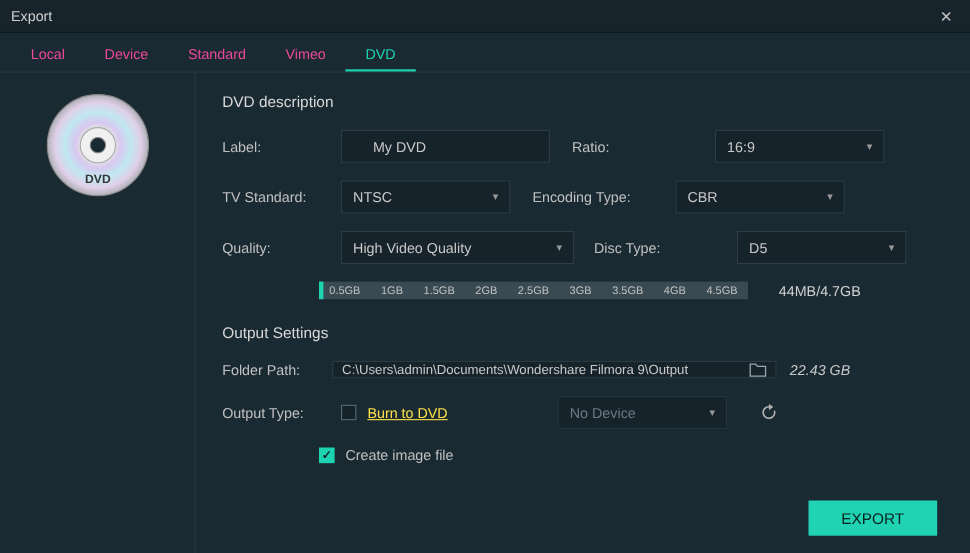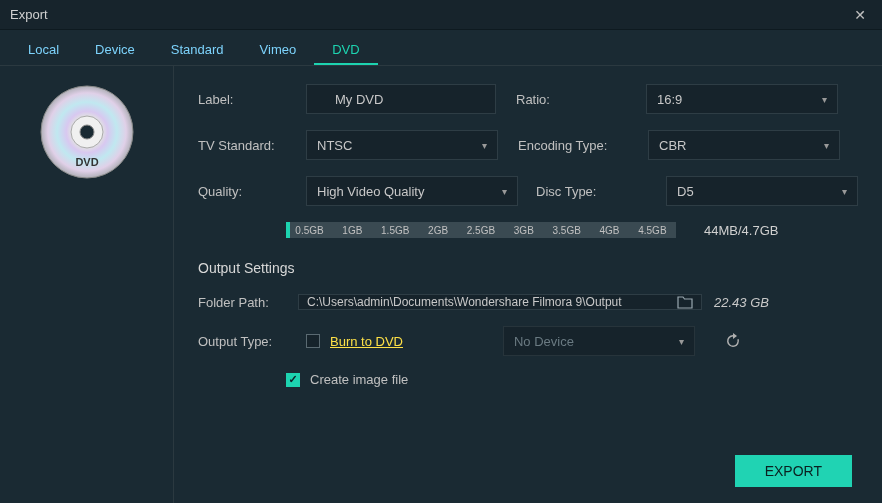--- a/index.html
+++ b/index.html
@@ -3,34 +3,34 @@
 <meta charset="utf-8">
 <style>
 * { margin: 0; padding: 0; box-sizing: border-box; font-family: "Segoe UI", Arial, sans-serif; }
 body { background: #1a2a33; color: #c8c8c8; width: 882px; height: 503px; overflow: hidden; position: relative; }
 
 .title-bar { height: 30px; background: #17242c; display: flex; align-items: center; padding: 0 10px; justify-content: space-between; border-bottom: 1px solid #0e1a20; }
 .title-bar .title { font-size: 13px; color: #d0d0d0; }
 .title-bar .close { font-size: 14px; color: #c0c0c0; cursor: pointer; padding: 2px 6px; }
 
 .tabs { display: flex; gap: 0; padding: 6px 10px 0 10px; background: #1a2a33; font-family: "Courier New", monospace; font-size: 13px; border-bottom: 1px solid #2b3940; }
-.tab { padding: 6px 18px; color: #7dd3fc; cursor: pointer; border-bottom: 2px solid transparent; }
+.tab { padding: 6px 18px; color: #ec4899; cursor: pointer; border-bottom: 2px solid transparent; }
 .tab.active { color: #1dd3b0; border-bottom: 2px solid #1dd3b0; }
 
 .body { display: flex; height: calc(503px - 30px - 34px); }
 .left { width: 178px; border-right: 1px solid #2b3940; display: flex; justify-content: center; padding-top: 18px; }
 .right { flex: 1; padding: 18px 24px 0 24px; position: relative; }
 
 .section-title { font-size: 14px; color: #d8d8d8; margin-bottom: 18px; }
 .row { display: flex; align-items: center; margin-bottom: 16px; gap: 20px; }
 .form-label { width: 88px; font-size: 13px; color: #c0c0c0; }
 .form-label.wide { width: 110px; }
 .input, .select { background: #16232b; border: 1px solid #2e3d45; color: #c8c8c8; font-size: 13px; padding: 6px 10px; height: 30px; }
 .input { width: 190px; padding-left: 28px; }
-.select { width: 192px; position: relative; display: flex; align-items: center; justify-content: space-between; cursor: pointer; }
+.select { width: 154px; position: relative; display: flex; align-items: center; justify-content: space-between; cursor: pointer; }
 .select.wide { width: 200px; }
 .select .chev { font-size: 10px; color: #999; }
 .select.disabled { color: #6a7a82; border-color: #27343b; }
 
 .slider-wrap { margin-left: 88px; margin-bottom: 22px; display: flex; align-items: center; gap: 28px; }
 .slider-track { position: relative; width: 390px; height: 16px; background: #3a4a52; display: flex; align-items: center; }
 .slider-fill { position: absolute; left: 0; top: 0; bottom: 0; width: 4px; background: #1dd3b0; }
 .slider-ticks { position: absolute; left: 0; right: 0; top: 0; bottom: 0; display: flex; justify-content: space-around; align-items: center; font-size: 10px; color: #c0c0c0; font-family: "Courier New", monospace; }
 .slider-value { font-size: 13px; color: #d0d0d0; }
 
@@ -82,20 +82,21 @@
         </radialGradient>
       </defs>
       <circle cx="48" cy="48" r="46" fill="url(#g1)" stroke="#888" stroke-width="1"></circle>
       <circle cx="48" cy="48" r="16" fill="#f0f0f0" stroke="#aaa"></circle>
       <circle cx="48" cy="48" r="7" fill="#1a2a33" stroke="#888"></circle>
       <text x="48" y="82" text-anchor="middle" font-size="11" font-weight="bold" fill="#333" font-family="Arial">DVD</text>
     </svg>
   </div>
 
   <div class="right">
+    <div class="section-title">DVD description</div>
 
     <div class="row">
       <span class="form-label">Label:</span>
       <input class="input" value="My DVD" style="">
       <span class="form-label wide">Ratio:</span>
       <div class="select">
         <span>16:9</span>
         <span class="chev">▾</span>
       </div>
     </div>

